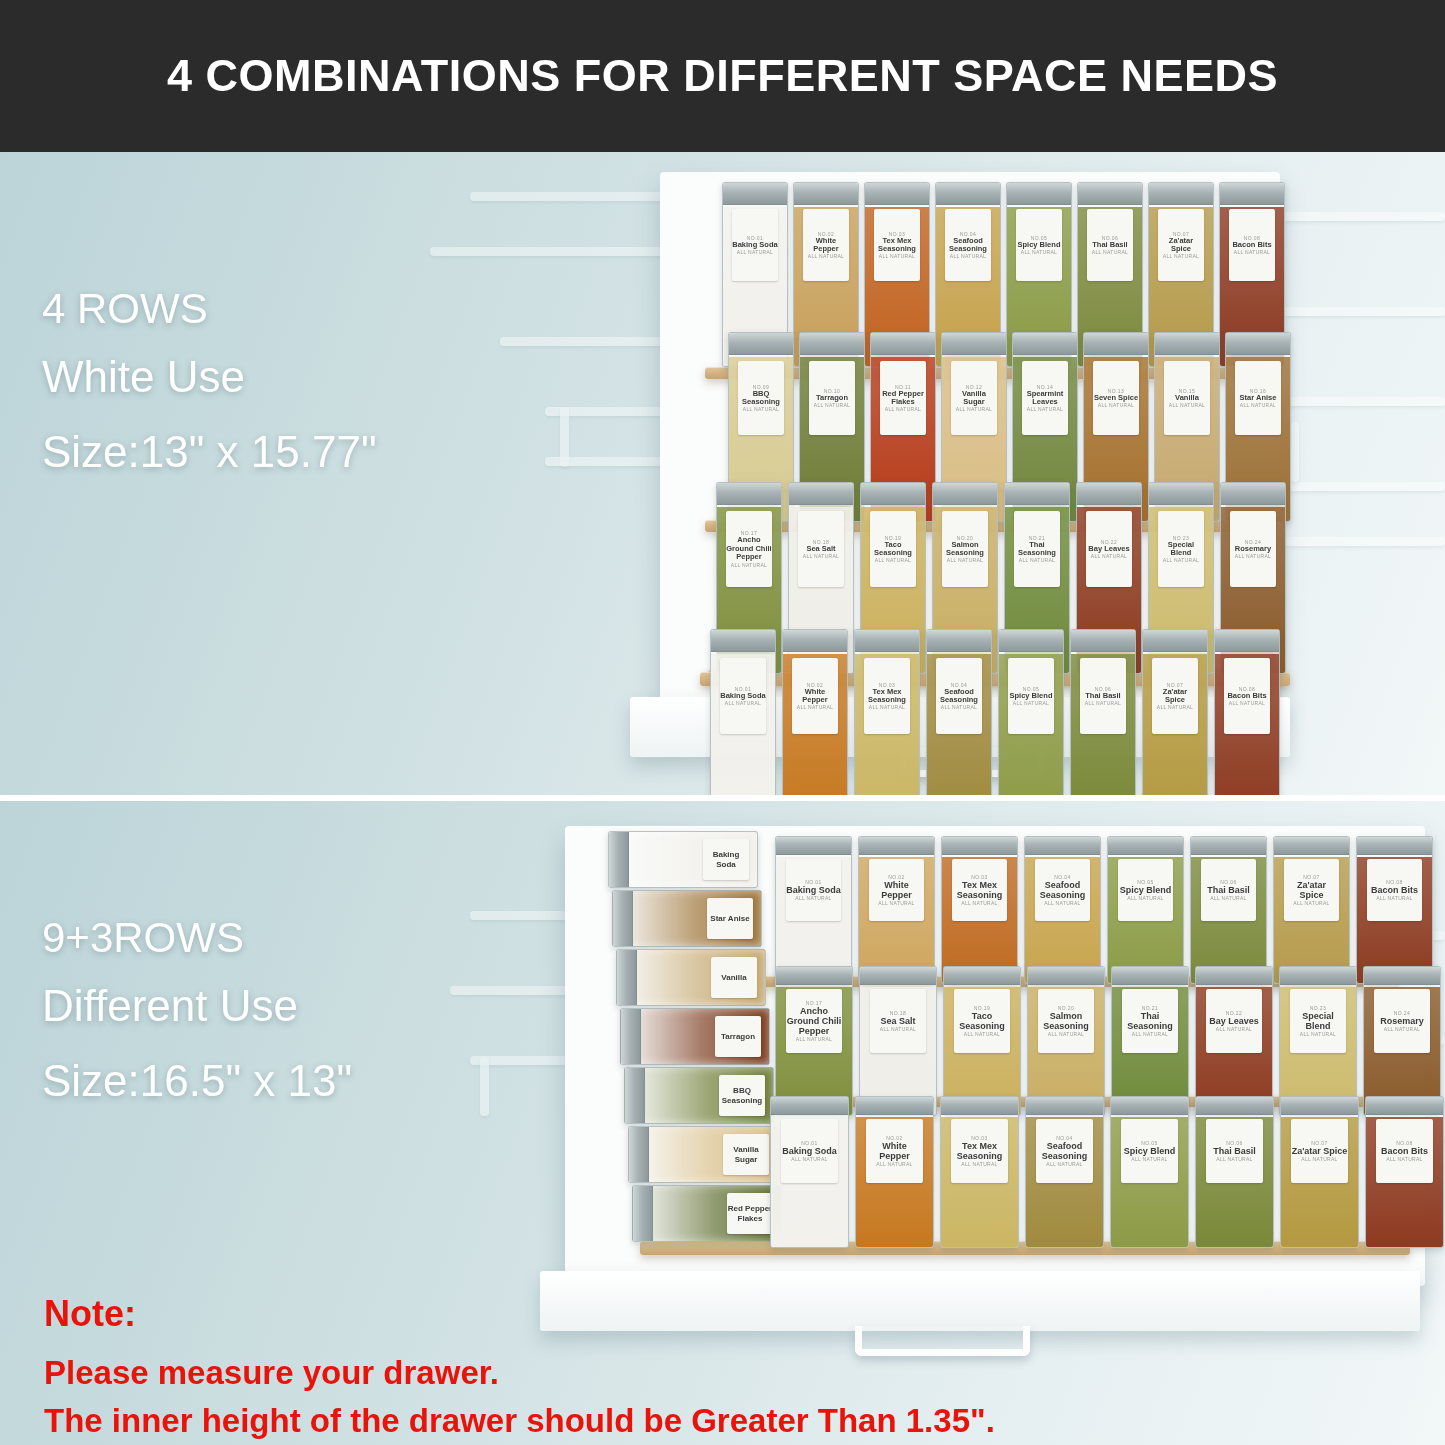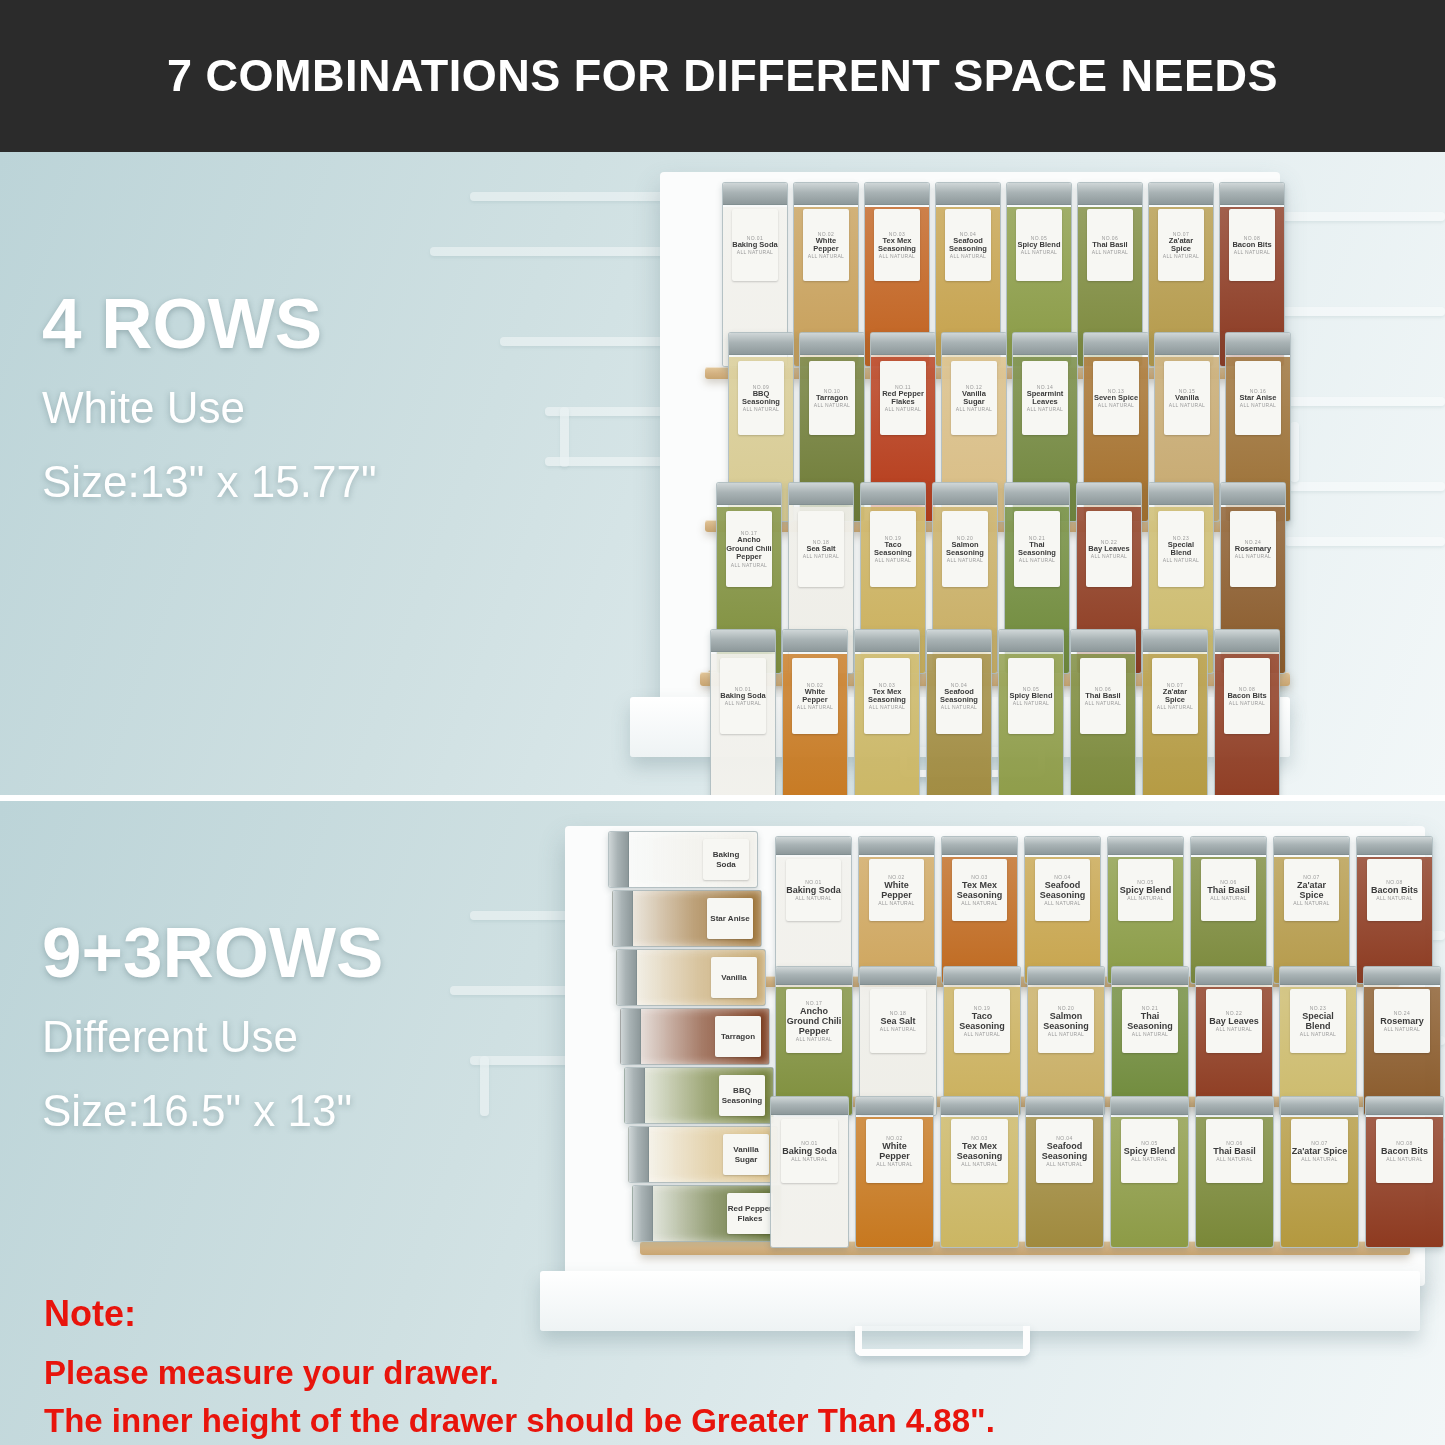--- a/index.html
+++ b/index.html
@@ -44,21 +44,21 @@
     position: absolute; height: 9px; border-radius: 4px;
     background: rgba(255,255,255,0.75);
     box-shadow: 0 2px 3px rgba(120,150,155,0.25);
   }
   .wall-line.v { width: 9px; height: 60px; }
 
   
   .text-block { position: absolute; color: #ffffff; text-shadow: 0 2px 6px rgba(60,90,95,0.35); }
   .tb-top { left: 42px; top: 135px; }
   .tb-bottom { left: 42px; top: 115px; }
-  .tb-head { font-size: 71px; font-weight: bold; line-height: 1.05; margin-bottom: 20px; }
+  .tb-head { font-size: 42px; font-weight: normal; line-height: 1.05; margin-bottom: 20px; }
   .tb-sub  { font-size: 44px; font-weight: normal; line-height: 1.2; margin-bottom: 22px; }
   .tb-size { font-size: 44px; font-weight: normal; line-height: 1.2; }
 
   
   .note { position: absolute; left: 44px; top: 1293px; color: #e8140c; }
   .note-title { font-size: 36px; font-weight: bold; margin-bottom: 14px; }
   .note-line { font-size: 33px; font-weight: bold; line-height: 1.45; }
 
   
   .drawer {
@@ -155,21 +155,21 @@
     font-size: 8px; font-weight: bold; text-align: center; line-height: 1.15;
     overflow: hidden;
   }
 </style>
 </head>
 <body>
 
 <div class="page">
 
   <div class="banner">
-    <div class="banner-title">7 COMBINATIONS FOR DIFFERENT SPACE NEEDS</div>
+    <div class="banner-title">4 COMBINATIONS FOR DIFFERENT SPACE NEEDS</div>
   </div>
 
   <div class="panel panel-top p1">
 
     <div class="wall-lines">
       <div class="wall-line" style="left:470px; top:40px; width:240px;"></div>
       <div class="wall-line" style="left:430px; top:95px; width:290px;"></div>
       <div class="wall-line" style="left:1245px; top:60px; width:200px;"></div>
       <div class="wall-line" style="left:1250px; top:155px; width:195px;"></div>
       <div class="wall-line" style="left:500px; top:185px; width:210px;"></div>
@@ -779,16 +779,16 @@
     <div class="text-block tb-bottom">
       <div class="tb-head">9+3ROWS</div>
       <div class="tb-sub">Different Use</div>
       <div class="tb-size">Size:16.5" x 13"</div>
     </div>
   </div>
 
   <div class="note">
     <div class="note-title">Note:</div>
     <div class="note-line">Please measure your drawer.</div>
-    <div class="note-line">The inner height of the drawer should be Greater Than 4.88".</div>
+    <div class="note-line">The inner height of the drawer should be Greater Than 1.35".</div>
   </div>
 
 </div>
 
 </body></html>

